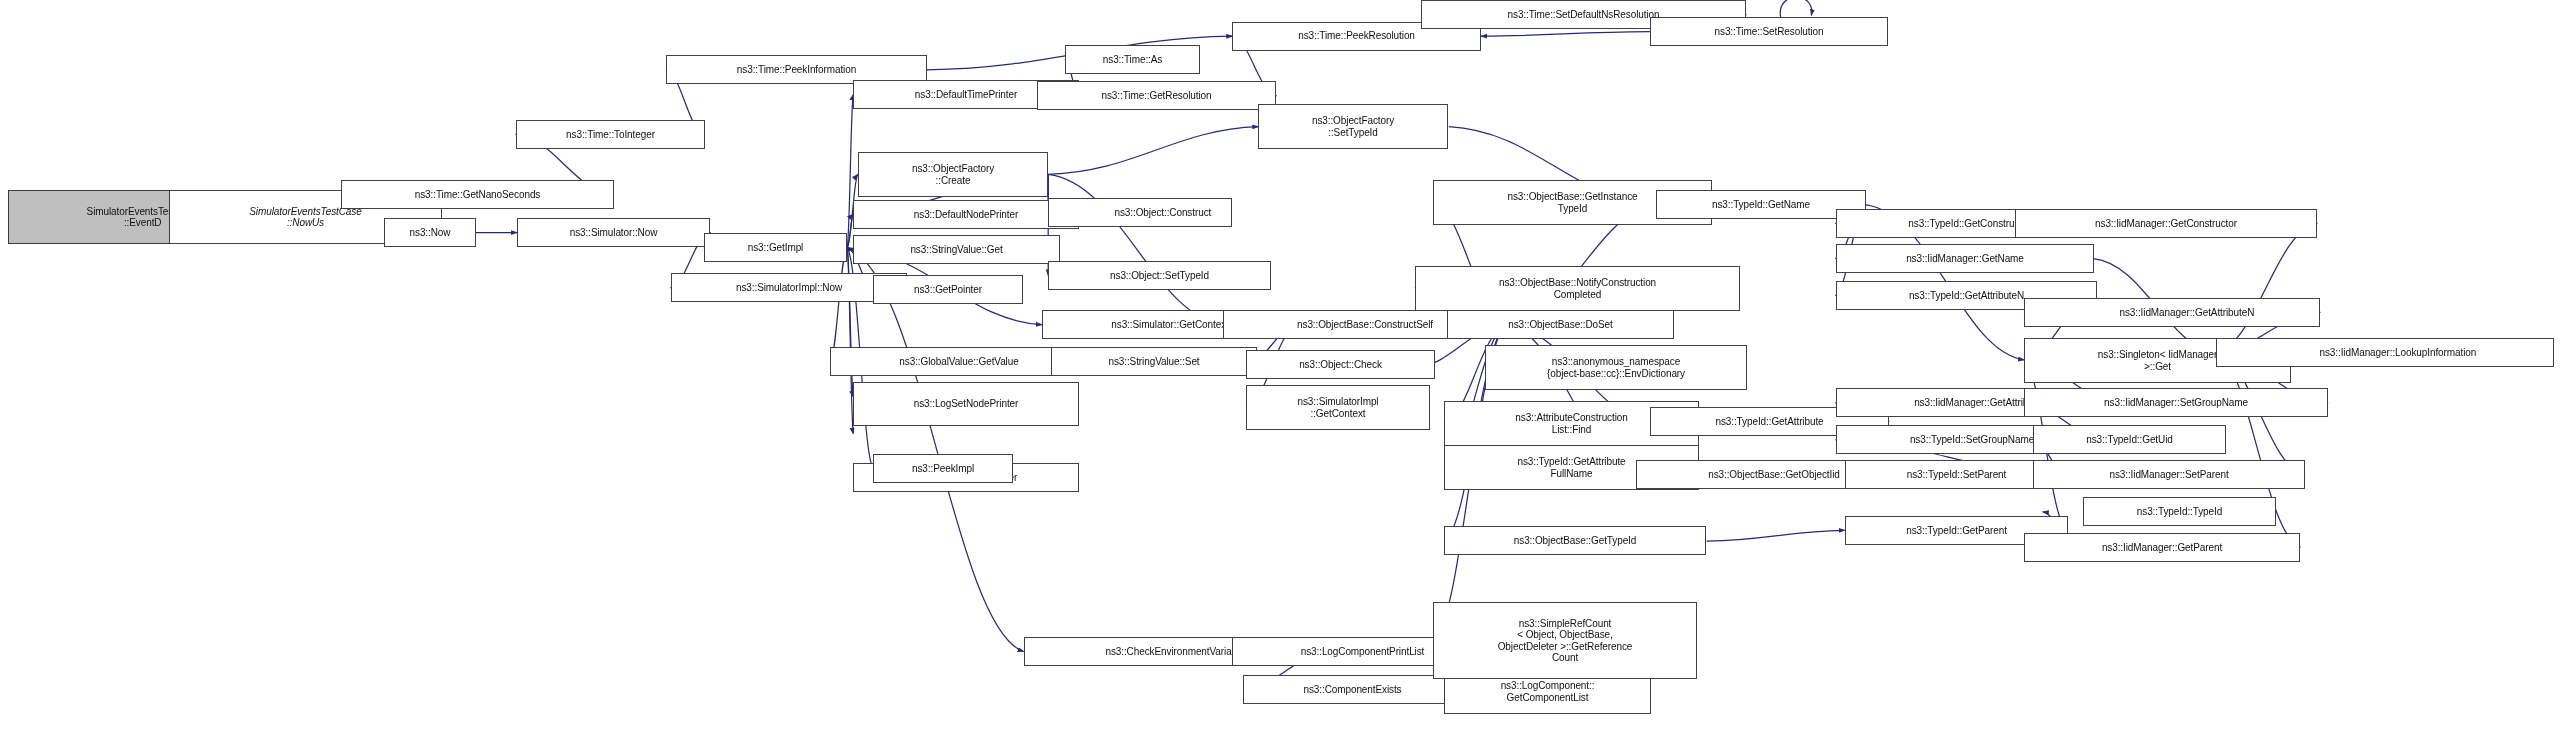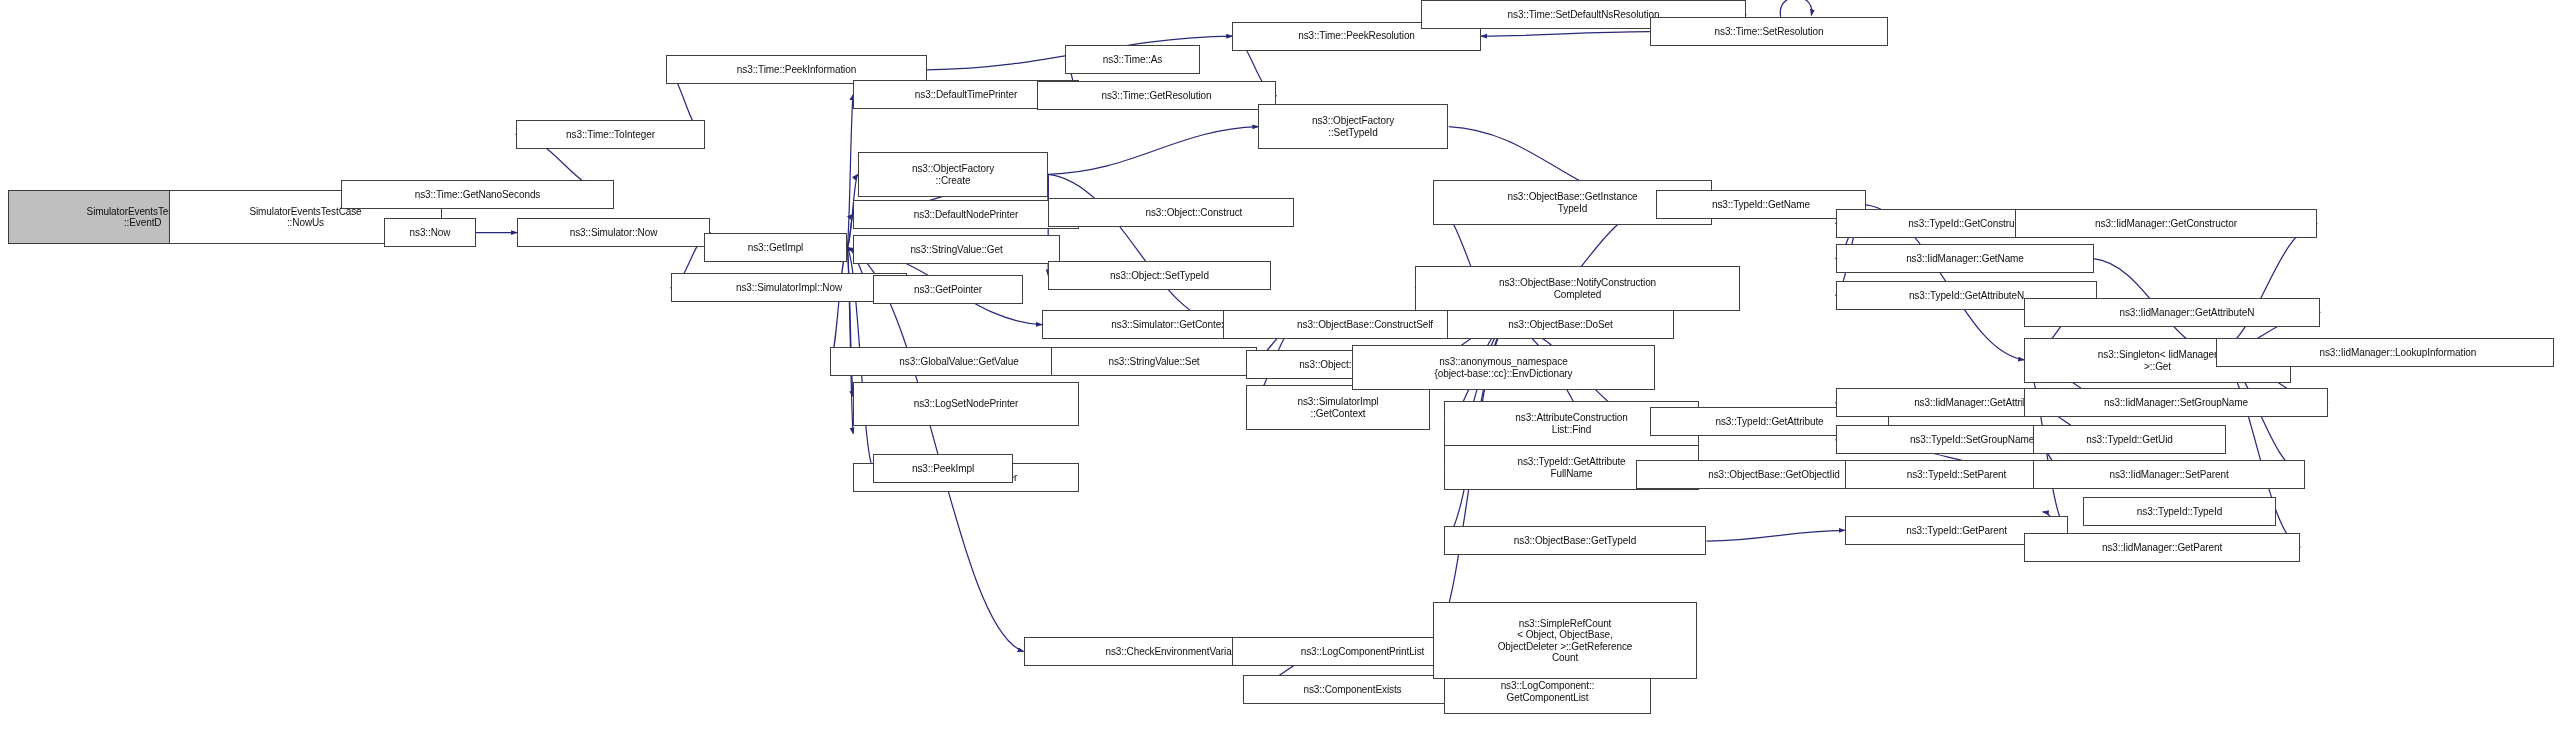--- a/index.html
+++ b/index.html
@@ -98,60 +98,60 @@
       <path d="M2998,713 C2951.8,697.76 2932,474.24 2888,459" fill="none" stroke="#28287a" stroke-width="1.6" marker-end="url(#ah)"></path>
       <path d="M2728,337 C2795.2,344.32 2824,451.68 2888,459" fill="none" stroke="#28287a" stroke-width="1.6" marker-end="url(#ah)"></path>
       <path d="M1734,849 C1680.24,849 1657.2,849 1606,849" fill="none" stroke="#28287a" stroke-width="1.6" marker-end="url(#ah)"></path>
       <path d="M1734,849 C1686.12,852 1665.6,896 1620,899" fill="none" stroke="#28287a" stroke-width="1.6" marker-end="url(#ah)"></path>
       <path d="M1946,849 C1919.12,852.12 1907.6,897.88 1882,901" fill="none" stroke="#28287a" stroke-width="1.6" marker-end="url(#ah)"></path>
       <path d="M1906,899 C1895.92,899.12 1891.6,900.88 1882,901" fill="none" stroke="#28287a" stroke-width="1.6" marker-end="url(#ah)"></path>
       <path d="M1964,423 C1923.68,447.66 1906.4,809.34 1868,834" fill="none" stroke="#28287a" stroke-width="1.6" marker-end="url(#ah)"></path>
     </svg>
 <div class="node root thick" style="left: 7.7px; top: 190px; width: 270px; height: 54px;">SimulatorEventsTestCase
 ::EventD</div>
-    <div class="node thick" style="left: 169px; top: 190px; width: 273px; height: 54px;">SimulatorEventsTestCase
+    <div class="node thick" style="left: 169px; top: 190px; width: 273px; height: 54px; font-style: italic;">SimulatorEventsTestCase
 ::NowUs</div>
     <div class="node thick" style="left: 341px; top: 180px; width: 273px; height: 29px;">ns3::Time::GetNanoSeconds</div>
     <div class="node thick" style="left: 384px; top: 218px; width: 92px; height: 29px;">ns3::Now</div>
     <div class="node thick" style="left: 516px; top: 120px; width: 189px; height: 29px;">ns3::Time::ToInteger</div>
     <div class="node thick" style="left: 666px; top: 55px; width: 261px; height: 29px;">ns3::Time::PeekInformation</div>
     <div class="node thick" style="left: 517px; top: 218px; width: 193px; height: 29px;">ns3::Simulator::Now</div>
     <div class="node thick" style="left: 704px; top: 233px; width: 143px; height: 29px;">ns3::GetImpl</div>
     <div class="node thick" style="left: 671px; top: 273px; width: 236px; height: 29px;">ns3::SimulatorImpl::Now</div>
     <div class="node thick" style="left: 853px; top: 80px; width: 226px; height: 29px;">ns3::DefaultTimePrinter</div>
     <div class="node thick" style="left: 1065px; top: 45px; width: 135px; height: 29px;">ns3::Time::As</div>
     <div class="node thick" style="left: 1037px; top: 81px; width: 239px; height: 29px;">ns3::Time::GetResolution</div>
     <div class="node thick" style="left: 1232px; top: 21.5px; width: 249px; height: 29px;">ns3::Time::PeekResolution</div>
     <div class="node thick" style="left: 1421px; top: 0px; width: 325px; height: 29px;">ns3::Time::SetDefaultNsResolution</div>
     <div class="node thick" style="left: 1650px; top: 17px; width: 238px; height: 29px;">ns3::Time::SetResolution</div>
     <div class="node thick" style="left: 1258px; top: 104px; width: 190px; height: 45px;">ns3::ObjectFactory
 ::SetTypeId</div>
     <div class="node thick" style="left: 858px; top: 152px; width: 190px; height: 45px;">ns3::ObjectFactory
 ::Create</div>
     <div class="node thick" style="left: 853px; top: 200px; width: 226px; height: 29px;">ns3::DefaultNodePrinter</div>
-    <div class="node thick" style="left: 1048px; top: 198px; width: 246px; height: 29px; padding-left: 48px;">ns3::Object::Construct</div>
+    <div class="node thick" style="left: 1048px; top: 198px; width: 184px; height: 29px; padding-left: 48px;">ns3::Object::Construct</div>
     <div class="node thick" style="left: 853px; top: 235px; width: 207px; height: 29px;">ns3::StringValue::Get</div>
     <div class="node thick" style="left: 1048px; top: 261px; width: 223px; height: 29px;">ns3::Object::SetTypeId</div>
     <div class="node thick" style="left: 873px; top: 275px; width: 150px; height: 29px;">ns3::GetPointer</div>
     <div class="node thick" style="left: 1042px; top: 310px; width: 256px; height: 29px;">ns3::Simulator::GetContext</div>
     <div class="node thick" style="left: 830px; top: 347px; width: 258px; height: 29px;">ns3::GlobalValue::GetValue</div>
     <div class="node thick" style="left: 1051px; top: 347px; width: 206px; height: 29px;">ns3::StringValue::Set</div>
     <div class="node thick" style="left: 853px; top: 382px; width: 226px; height: 44px;">ns3::LogSetNodePrinter</div>
     <div class="node thick" style="left: 853px; top: 419px; width: 226px; height: 29px; margin-top: 44px;">ns3::LogSetTimePrinter</div>
     <div class="node thick" style="left: 873px; top: 454px; width: 140px; height: 29px;">ns3::PeekImpl</div>
     <div class="node thick" style="left: 1223px; top: 310px; width: 284px; height: 29px;">ns3::ObjectBase::ConstructSelf</div>
     <div class="node thick" style="left: 1246px; top: 350px; width: 189px; height: 29px;">ns3::Object::Check</div>
     <div class="node thick" style="left: 1246px; top: 385px; width: 184px; height: 45px;">ns3::SimulatorImpl
 ::GetContext</div>
     <div class="node thick" style="left: 1433px; top: 180px; width: 279px; height: 45px;">ns3::ObjectBase::GetInstance
 TypeId</div>
     <div class="node thick" style="left: 1415px; top: 266px; width: 325px; height: 45px;">ns3::ObjectBase::NotifyConstruction
 Completed</div>
     <div class="node thick" style="left: 1447px; top: 310px; width: 227px; height: 29px;">ns3::ObjectBase::DoSet</div>
-    <div class="node thick" style="left: 1352px; top: 345px; width: 303px; height: 45px;">ns3::anonymous_namespace
+    <div class="node thick" style="left: 1485px; top: 345px; width: 262px; height: 45px;">ns3::anonymous_namespace
 {object-base::cc}::EnvDictionary</div>
     <div class="node thick" style="left: 1444px; top: 401px; width: 255px; height: 45px;">ns3::AttributeConstruction
 List::Find</div>
     <div class="node thick" style="left: 1444px; top: 445px; width: 255px; height: 45px;">ns3::TypeId::GetAttribute
 FullName</div>
     <div class="node thick" style="left: 1444px; top: 526px; width: 262px; height: 29px;">ns3::ObjectBase::GetTypeId</div>
     <div class="node thick" style="left: 1656px; top: 190px; width: 210px; height: 29px;">ns3::TypeId::GetName</div>
     <div class="node thick" style="left: 1650px; top: 407px; width: 239px; height: 29px;">ns3::TypeId::GetAttribute</div>
     <div class="node thick" style="left: 1636px; top: 460px; width: 276px; height: 29px;">ns3::ObjectBase::GetObjectIid</div>
     <div class="node thick" style="left: 1836px; top: 209px; width: 267px; height: 29px;">ns3::TypeId::GetConstructor</div>

